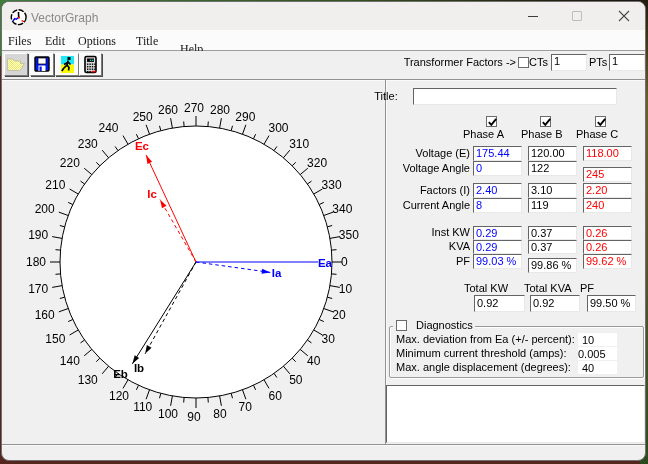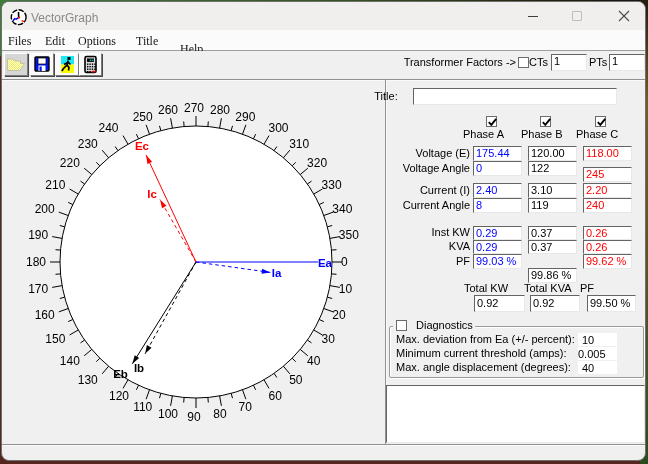--- a/index.html
+++ b/index.html
@@ -262,21 +262,21 @@
     <svg style="display:block" width="11" height="11" viewBox="0 0 11 11">
       <path d="M1.8 5.2 L4.3 7.8 L9.2 1.8" stroke="#000" stroke-width="1.9" fill="none"></path>
     </svg>
   </div>
 <div class="phl" style="left:463px">Phase A</div>
 <div class="phl" style="left:521px">Phase B</div>
 <div class="phl" style="left:576px">Phase C</div>
 
 <div class="rl" style="top:147.0px">Voltage (E)</div>
 <div class="rl" style="top:162.0px">Voltage Angle</div>
-<div class="rl" style="top:183.5px">Current (I)</div>
+<div class="rl" style="top:183.5px">Factors (I)</div>
 <div class="rl" style="top:198.5px">Current Angle</div>
 <div class="rl" style="top:226.0px">Inst KW</div>
 <div class="rl" style="top:240.0px">KVA</div>
 <div class="rl" style="top:255.0px">PF</div>
 <div class="tb" style="left:473px;top:146px;width:49px;height:15px;line-height:13px;color:#0000ff">175.44</div>
 <div class="tb" style="left:528px;top:146px;width:49px;height:15px;line-height:13px;color:#000000">120.00</div>
 <div class="tb" style="left:583px;top:146px;width:49px;height:15px;line-height:13px;color:#ff0000">118.00</div>
 <div class="tb" style="left:473px;top:161px;width:49px;height:15px;line-height:13px;color:#0000ff">0</div>
 <div class="tb" style="left:528px;top:161px;width:49px;height:15px;line-height:13px;color:#000000">122</div>
 <div class="tb" style="left:583px;top:167px;width:49px;height:15px;line-height:13px;color:#ff0000">245</div>
@@ -286,21 +286,21 @@
 <div class="tb" style="left:473px;top:198px;width:49px;height:15px;line-height:13px;color:#0000ff">8</div>
 <div class="tb" style="left:528px;top:198px;width:49px;height:15px;line-height:13px;color:#000000">119</div>
 <div class="tb" style="left:583px;top:198px;width:49px;height:15px;line-height:13px;color:#ff0000">240</div>
 <div class="tb" style="left:473px;top:226px;width:49px;height:14px;line-height:12px;color:#0000ff">0.29</div>
 <div class="tb" style="left:528px;top:226px;width:49px;height:14px;line-height:12px;color:#000000">0.37</div>
 <div class="tb" style="left:583px;top:226px;width:49px;height:14px;line-height:12px;color:#ff0000">0.26</div>
 <div class="tb" style="left:473px;top:240px;width:49px;height:14px;line-height:12px;color:#0000ff">0.29</div>
 <div class="tb" style="left:528px;top:240px;width:49px;height:14px;line-height:12px;color:#000000">0.37</div>
 <div class="tb" style="left:583px;top:240px;width:49px;height:14px;line-height:12px;color:#ff0000">0.26</div>
 <div class="tb" style="left:473px;top:254px;width:49px;height:15px;line-height:13px;color:#0000ff">99.03 %</div>
-<div class="tb" style="left:528px;top:268px;width:49px;height:15px;line-height:13px;color:#000000">99.86 %</div>
+<div class="tb" style="left:528px;top:258px;width:49px;height:15px;line-height:13px;color:#000000">99.86 %</div>
 <div class="tb" style="left:583px;top:254px;width:49px;height:15px;line-height:13px;color:#ff0000">99.62 %</div>
 
 <div class="phl" style="left:464px;top:282px">Total KW</div>
 <div class="phl" style="left:524px;top:282px">Total KVA</div>
 <div class="phl" style="left:580px;top:282px">PF</div>
 <div class="tb" style="left:474px;top:295px;width:51px;height:17px;line-height:15px;color:#000">0.92</div>
 <div class="tb" style="left:530px;top:295px;width:50px;height:17px;line-height:15px;color:#000">0.92</div>
 <div class="tb" style="left:587px;top:295px;width:49px;height:17px;line-height:15px;color:#000">99.50 %</div>
 
 <div class="abs" style="left:389px;top:326px;width:255px;height:52px;border:1px solid #9a9a9a;border-radius:2px;box-shadow:1px 1px 0 #fff inset, 1px 1px 0 #fff"></div>

